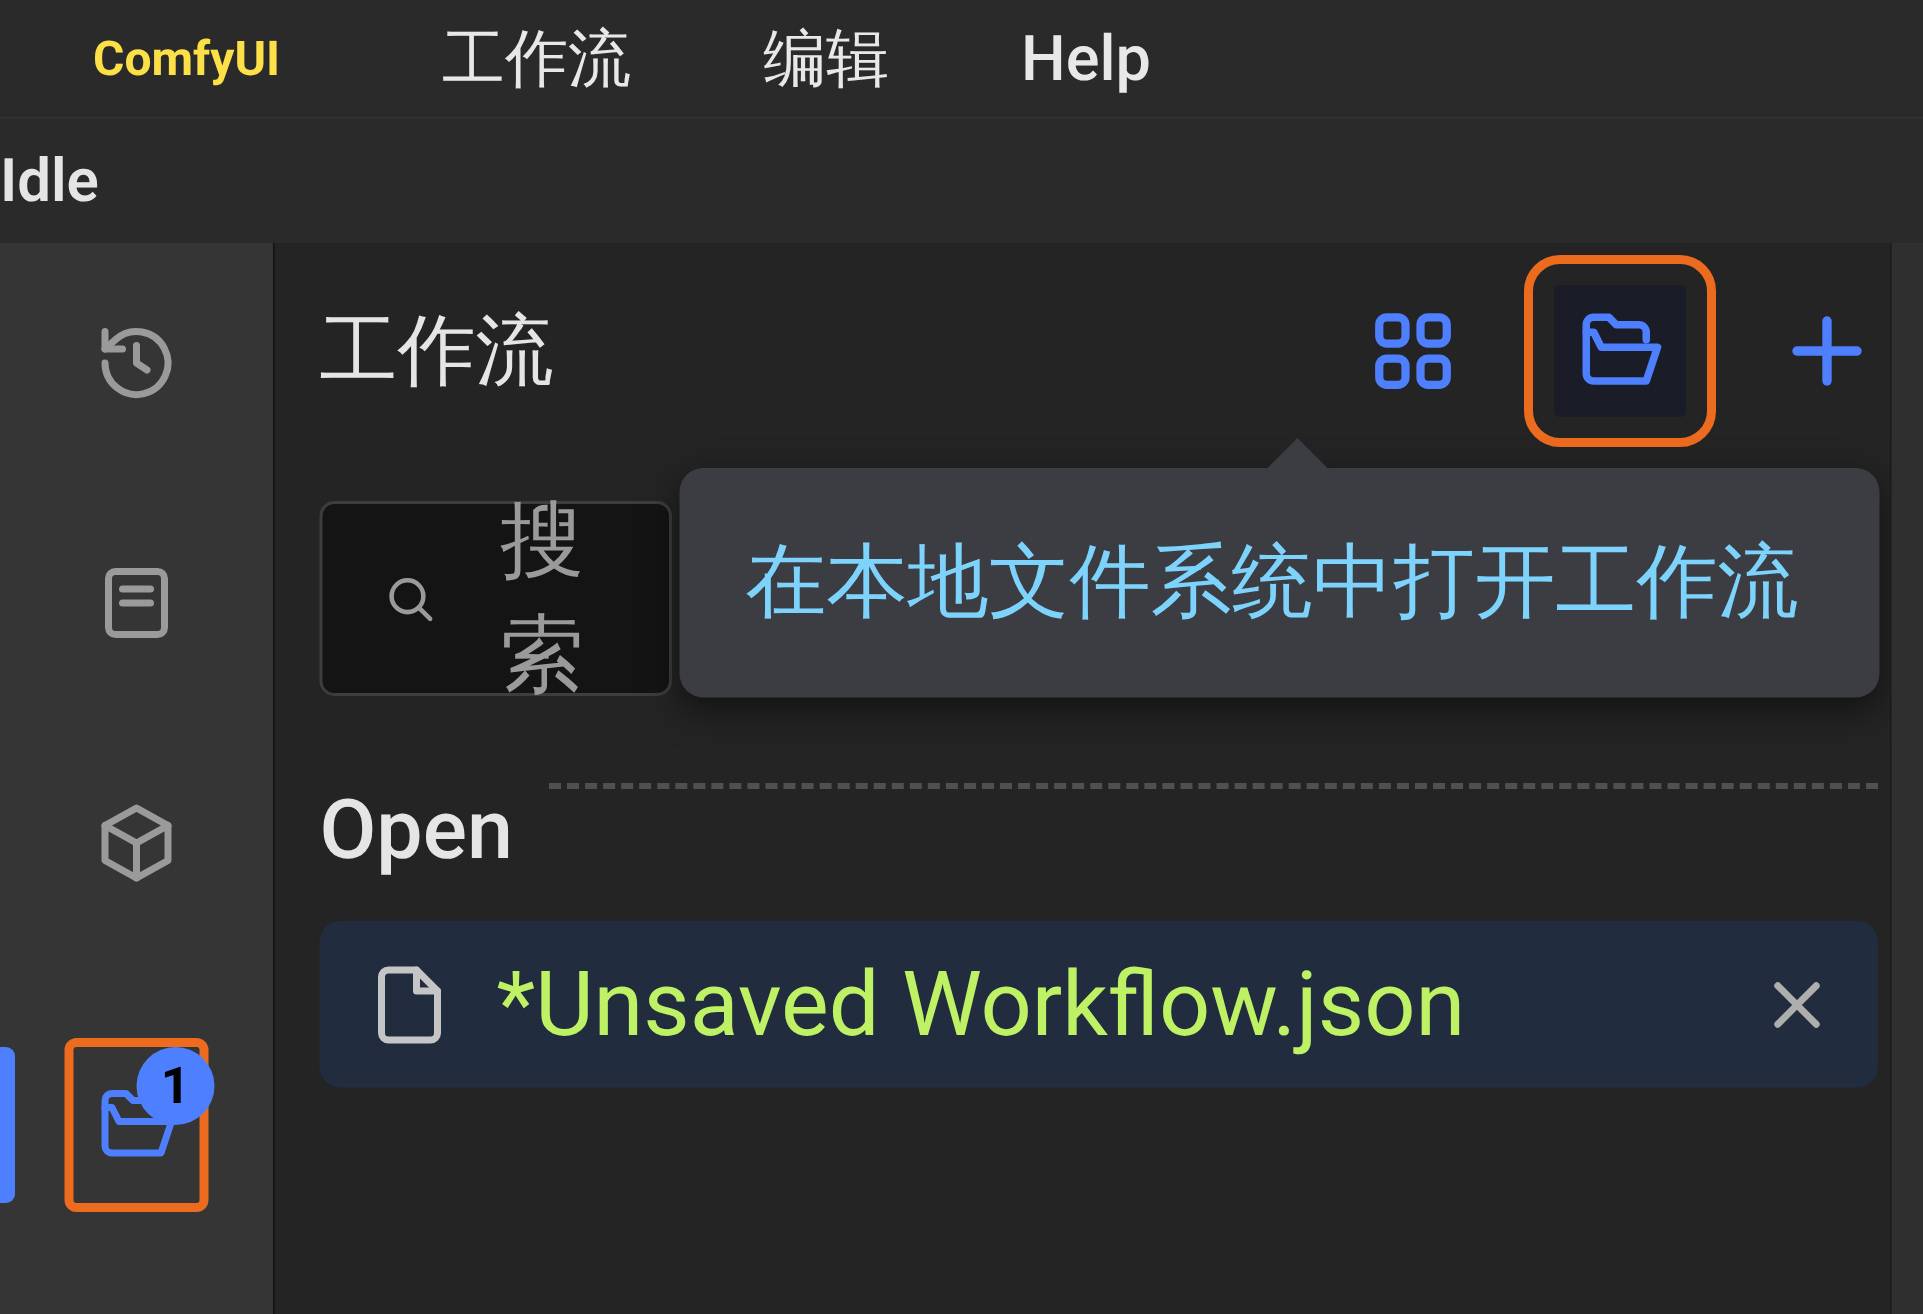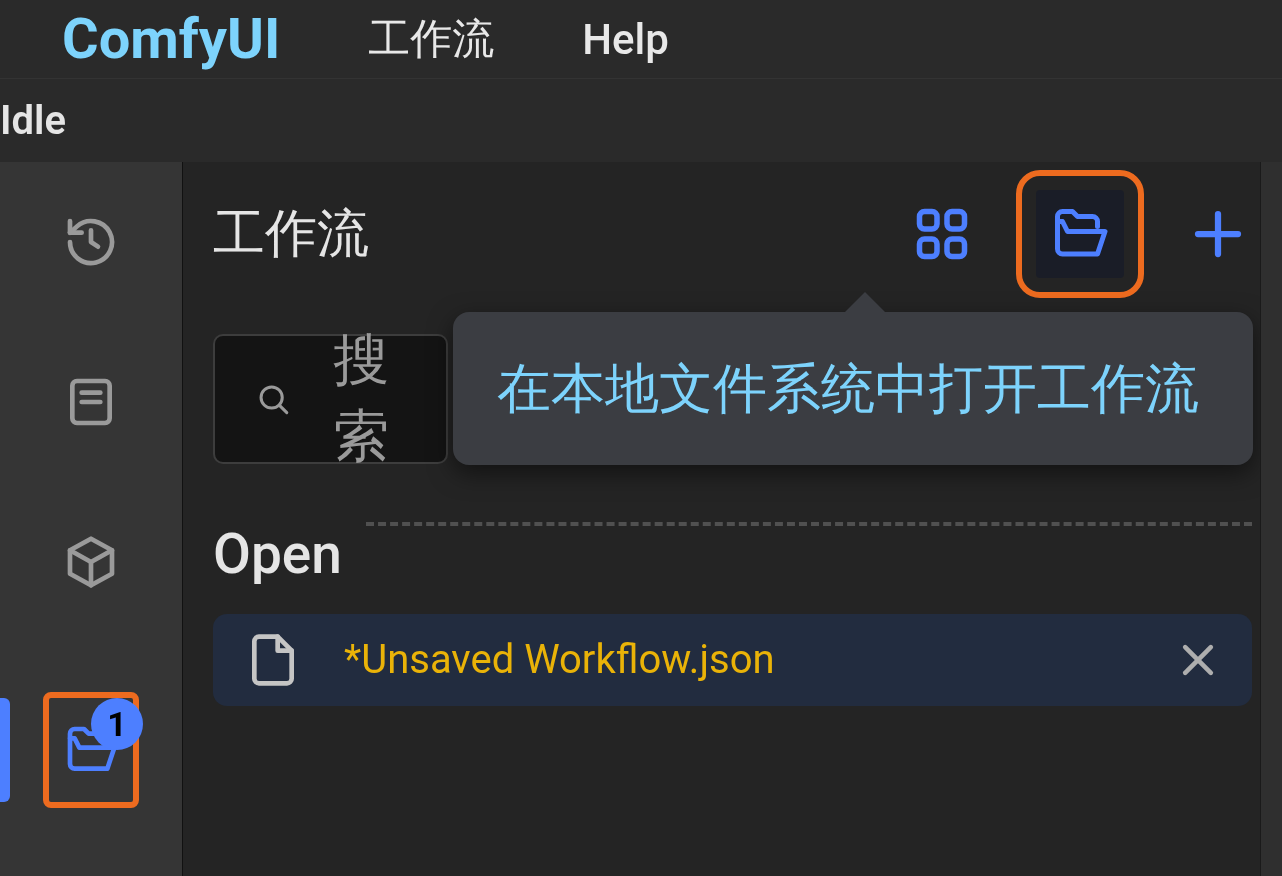--- a/index.html
+++ b/index.html
@@ -18,22 +18,23 @@
     align-items: center;
     height: 78px;
     padding-left: 62px;
     gap: 88px;
     background: #2a2a2a;
     font-size: 42px;
     font-weight: 500;
   }
   .menubar .brand {
     font-weight: 700;
-    font-size: 56px;
-    color: #7dd3fc;
+    font-size: 32px;
+    color: #fde047;
+    margin-right: 20px;
   }
   .menubar .menu-item {
     color: #e8e8e8;
     cursor: pointer;
   }
 
   
   .statusbar {
     height: 84px;
     font-size: 40px;
@@ -215,25 +216,24 @@
     background: #222c3f;
     border-radius: 14px;
     display: flex;
     align-items: center;
     padding: 18px 32px;
     gap: 30px;
   }
   .file-item svg.file-icon { width: 56px; height: 56px; color: #c5c5c5; flex-shrink: 0;}
   .file-name {
     flex: 1;
-    font-size: 40px;
+    font-size: 60px;
     line-height: 1.25;
-    color: #eab308;
+    color: #bef264;
     word-break: break-all;
-    margin-left: 13px;
   }
   .file-close {
     width: 44px;
     height: 44px;
     color: #aeaeae;
     cursor: pointer;
     flex-shrink: 0;
   }
 
   
@@ -253,20 +253,21 @@
   }
 </style>
 </head>
 <body>
 
 <div class="left-edge"></div>
 
 <div class="menubar">
   <span class="brand">ComfyUI</span>
   <span class="menu-item">工作流</span>
+  <span class="menu-item">编辑</span>
   <span class="menu-item">Help</span>
 </div>
 
 <div class="statusbar">
   <span>Idle</span>
 </div>
 
 <div class="body-row">
 
   <div class="rail">

